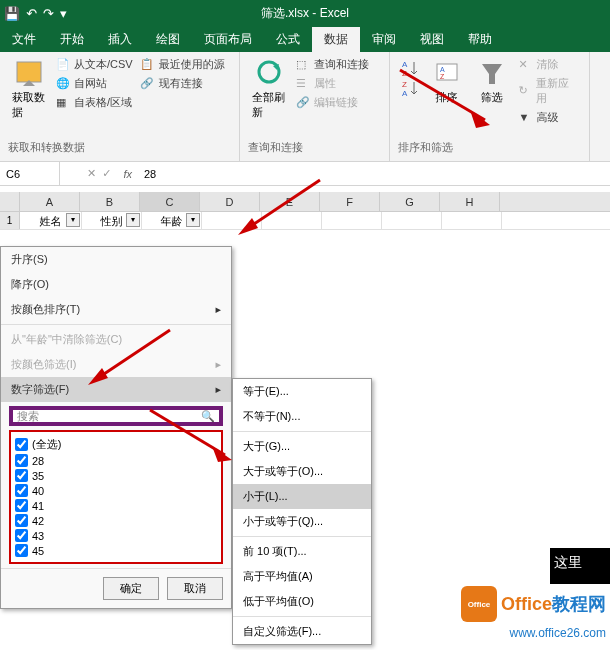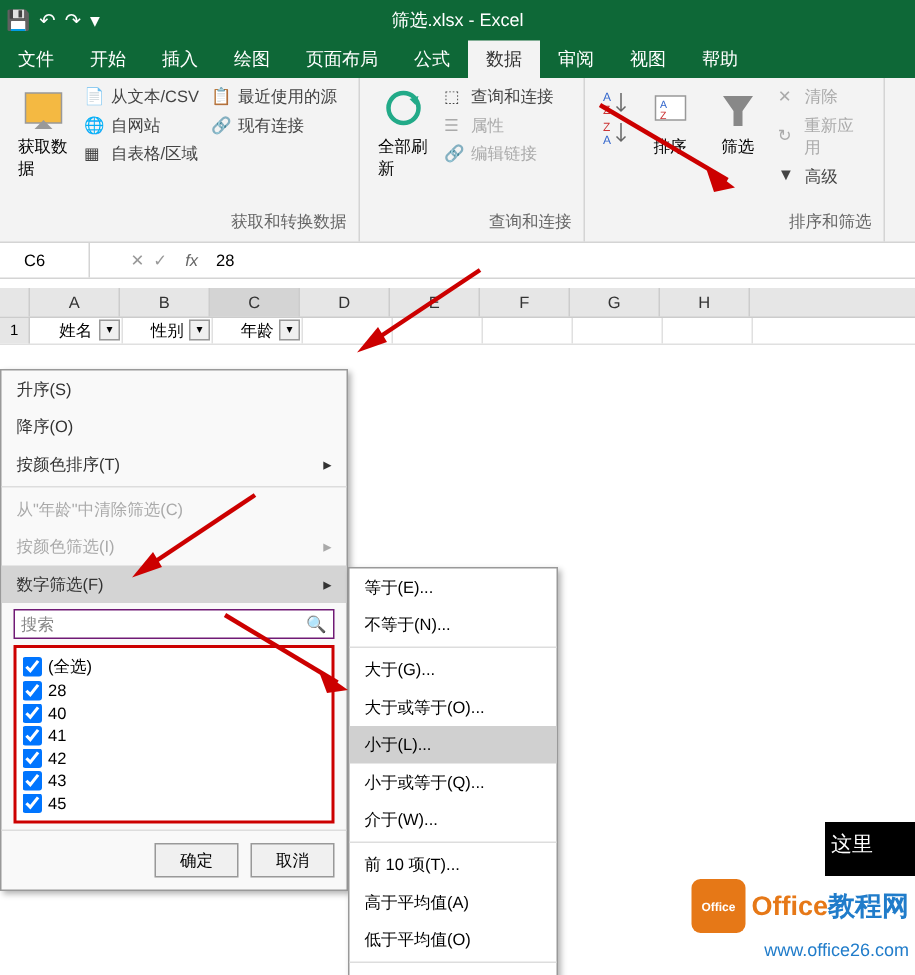--- a/index.html
+++ b/index.html
@@ -10,50 +10,50 @@
     .qat-item { color: #fff; font-size: 13px; }
     .title-text { position: absolute; left: 50%; transform: translateX(-50%); font-size: 12px; color: #fff; }
     
     .tabs { background: #0e6837; height: 26px; display: flex; align-items: flex-end; }
     .tab { padding: 4px 12px; color: #fff; font-size: 12px; cursor: pointer; margin-top: 31px; }
     .tab.active { background: #f3f3f3; color: #333; }
     
     .ribbon { background: #f3f3f3; border-bottom: 1px solid #d4d4d4; height: 110px; display: flex; position: relative; }
     .ribbon-group { border-right: 1px solid #d4d4d4; padding: 4px 8px; display: flex; flex-direction: column; }
     .ribbon-group-content { flex: 1; display: flex; gap: 4px; }
-    .ribbon-group-label { text-align: right; color: #666; font-size: 11px; padding: 2px 0; }
+    .ribbon-group-label { text-align: left; color: #666; font-size: 11px; padding: 2px 0; }
     .ribbon-btn { display: flex; flex-direction: column; align-items: center; padding: 2px 4px; cursor: pointer; }
     .ribbon-btn-lg { width: 42px; }
     .ribbon-icon-lg { width: 32px; height: 32px; }
     .ribbon-small-list { display: flex; flex-direction: column; gap: 2px; }
     .ribbon-small-item { display: flex; align-items: center; gap: 4px; padding: 1px 2px; color: #444; font-size: 11px; }
     .ribbon-small-item.disabled { color: #aaa; }
     .small-icon { width: 14px; height: 14px; display: inline-block; }
     
     .namebox-row { height: 24px; border-bottom: 1px solid #d4d4d4; display: flex; align-items: center; background: #fff; }
-    .namebox { width: 60px; border-right: 1px solid #d4d4d4; padding: 0 16px; font-size: 11px; height: 100%; display: flex; align-items: center; }
+    .namebox { width: 60px; border-right: 1px solid #d4d4d4; padding: 0 6px; font-size: 11px; height: 100%; display: flex; align-items: center; }
     .fx-controls { width: 78px; display: flex; align-items: center; justify-content: flex-end; gap: 6px; padding: 0 6px; color: #999; font-size: 11px; }
     .fx-label { font-style: italic; color: #666; margin-left: 6px; }
     .formula-text { padding: 0 6px; font-size: 11px; }
     
     .grid { position: relative; background: #fff; }
     .col-headers { display: flex; background: #e6e6e6; border-bottom: 1px solid #ccc; height: 20px; }
     .row-hdr-spacer { width: 20px; background: #e6e6e6; border-right: 1px solid #ccc; }
     .col-header { border-right: 1px solid #ccc; text-align: center; font-size: 11px; color: #333; line-height: 20px; }
     .row { display: flex; border-bottom: 1px solid #e0e0e0; height: 18px; }
     .row-header { width: 20px; background: #e6e6e6; border-right: 1px solid #ccc; text-align: center; font-size: 10px; line-height: 18px; }
     .cell { border-right: 1px solid #e0e0e0; padding: 0 3px; font-size: 11px; line-height: 18px; position: relative; }
     .filter-btn { position: absolute; right: 1px; top: 1px; width: 14px; height: 14px; border: 1px solid #999; background: #f0f0f0; font-size: 8px; text-align: center; line-height: 12px; }
     
     .filter-dropdown { position: absolute; left: 0; top: 246px; width: 232px; background: #f9f9f9; border: 1px solid #999; z-index: 10; box-shadow: 2px 2px 4px rgba(0,0,0,0.3); }
     .fd-item { padding: 5px 10px; font-size: 11px; color: #333; display: flex; justify-content: space-between; align-items: center; }
     .fd-item.disabled { color: #aaa; }
     .fd-item.highlight { background: #d4d4d4; }
     .fd-sep { border-top: 1px solid #ddd; margin: 2px 0; }
-    .fd-search { margin: 4px 8px; border: 1px solid #701a75; height: 20px; display: flex; align-items: center; padding: 0 4px; font-size: 11px; color: #888; background: #fff; }
+    .fd-search { margin: 4px 8px; border: 4px solid #701a75; height: 20px; display: flex; align-items: center; padding: 0 4px; font-size: 11px; color: #888; background: #fff; }
     .fd-search-icon { margin-left: auto; color: #666; }
     .fd-checklist { margin: 4px 8px; border: 2px solid #c00; padding: 4px; background: #fff; max-height: 148px; overflow: hidden; }
     .fd-check-item { display: flex; align-items: center; gap: 4px; padding: 1px 0; font-size: 11px; }
     .fd-buttons { display: flex; justify-content: flex-end; gap: 8px; padding: 8px; border-top: 1px solid #ddd; }
     .fd-btn { padding: 3px 16px; border: 1px solid #999; background: #f0f0f0; font-size: 11px; cursor: pointer; }
     
     .submenu { position: absolute; left: 232px; top: 378px; width: 140px; background: #fff; border: 1px solid #999; z-index: 11; box-shadow: 2px 2px 4px rgba(0,0,0,0.3); }
     .sm-item { padding: 5px 10px; font-size: 11px; cursor: pointer; }
     .sm-item.hover { background: #d0d0d0; }
     .sm-sep { border-top: 1px solid #ddd; margin: 2px 0; }
@@ -274,20 +274,24 @@
     <div class="fd-check-item">
         <input type="checkbox" checked="" style="">
         <span>(全选)</span>
       </div>
     <div class="fd-check-item">
         <input type="checkbox" checked="" style="">
         <span>28</span>
       </div>
     <div class="fd-check-item">
         <input type="checkbox" checked="" style="">
+        <span>35</span>
+      </div>
+    <div class="fd-check-item">
+        <input type="checkbox" checked="" style="">
         <span>40</span>
       </div>
     <div class="fd-check-item">
         <input type="checkbox" checked="" style="">
         <span>41</span>
       </div>
     <div class="fd-check-item">
         <input type="checkbox" checked="" style="">
         <span>42</span>
       </div>
@@ -307,21 +311,20 @@
 </div>
 
 <div class="submenu">
   <div class="sm-item">等于(E)...</div>
   <div class="sm-item">不等于(N)...</div>
   <div class="sm-sep"></div>
   <div class="sm-item">大于(G)...</div>
   <div class="sm-item">大于或等于(O)...</div>
   <div class="sm-item hover">小于(L)...</div>
   <div class="sm-item">小于或等于(Q)...</div>
-  <div class="sm-item">介于(W)...</div>
   <div class="sm-sep"></div>
   <div class="sm-item">前 10 项(T)...</div>
   <div class="sm-item">高于平均值(A)</div>
   <div class="sm-item">低于平均值(O)</div>
   <div class="sm-sep"></div>
   <div class="sm-item">自定义筛选(F)...</div>
 </div>
 
 <svg class="arrow" style="left:230px;top:170px;width:100px;height:80px">
     <path class="arrow-line" d="M90 10 L15 60"></path>

